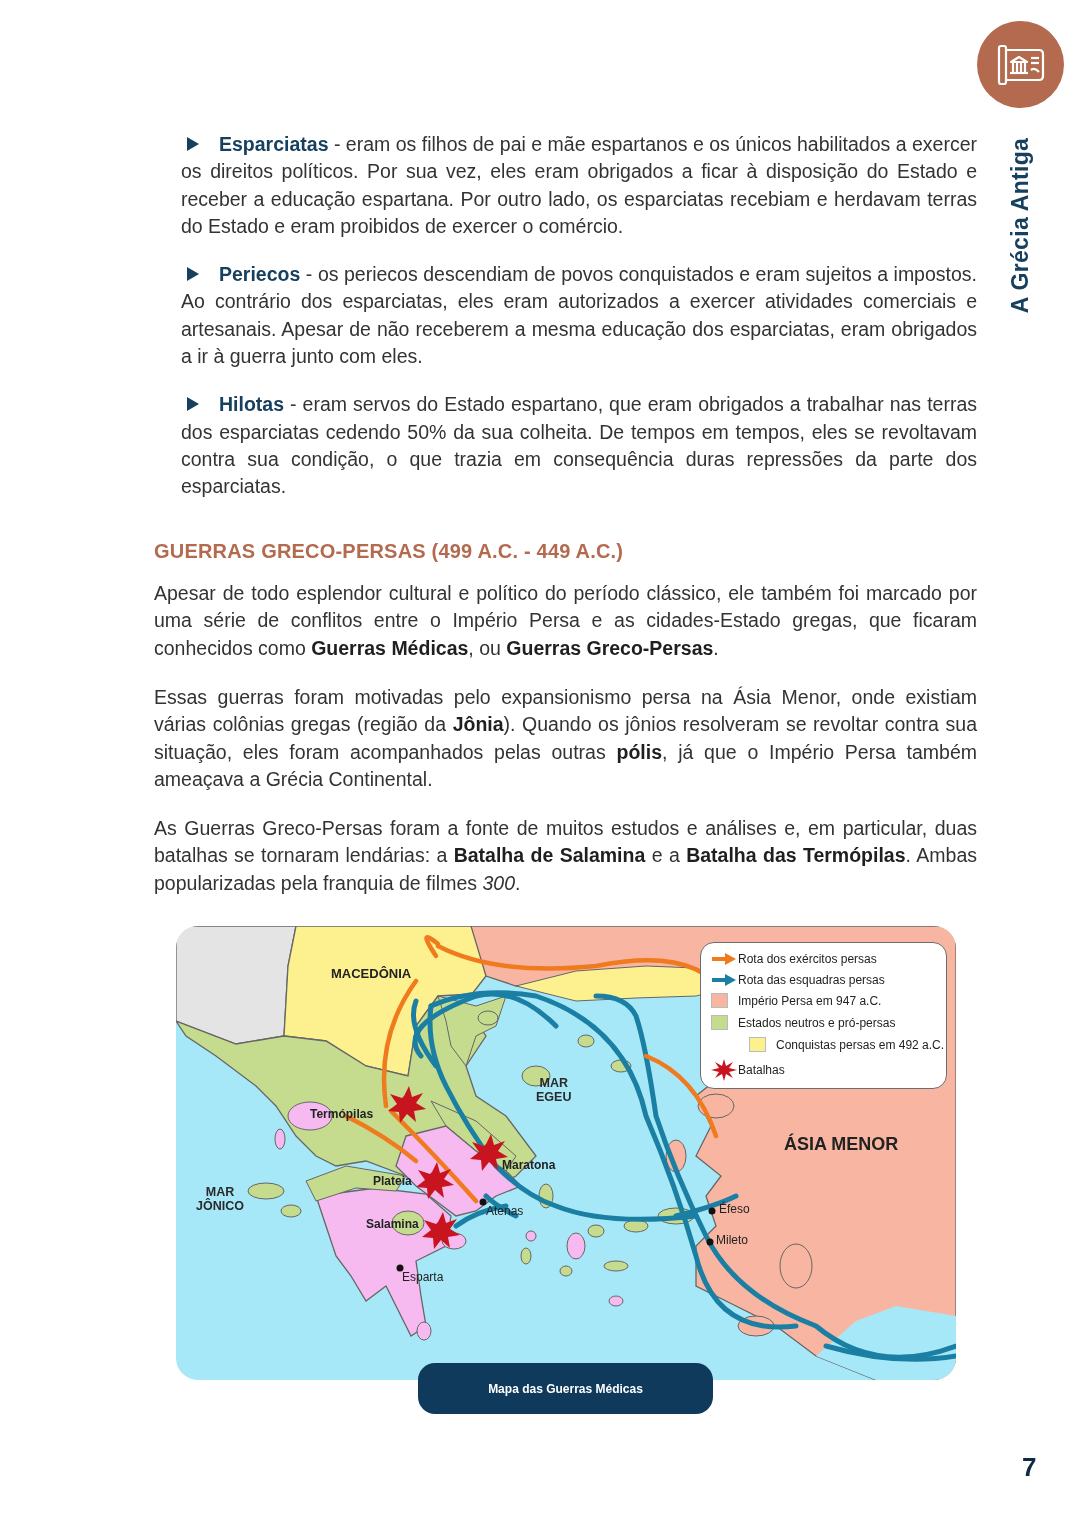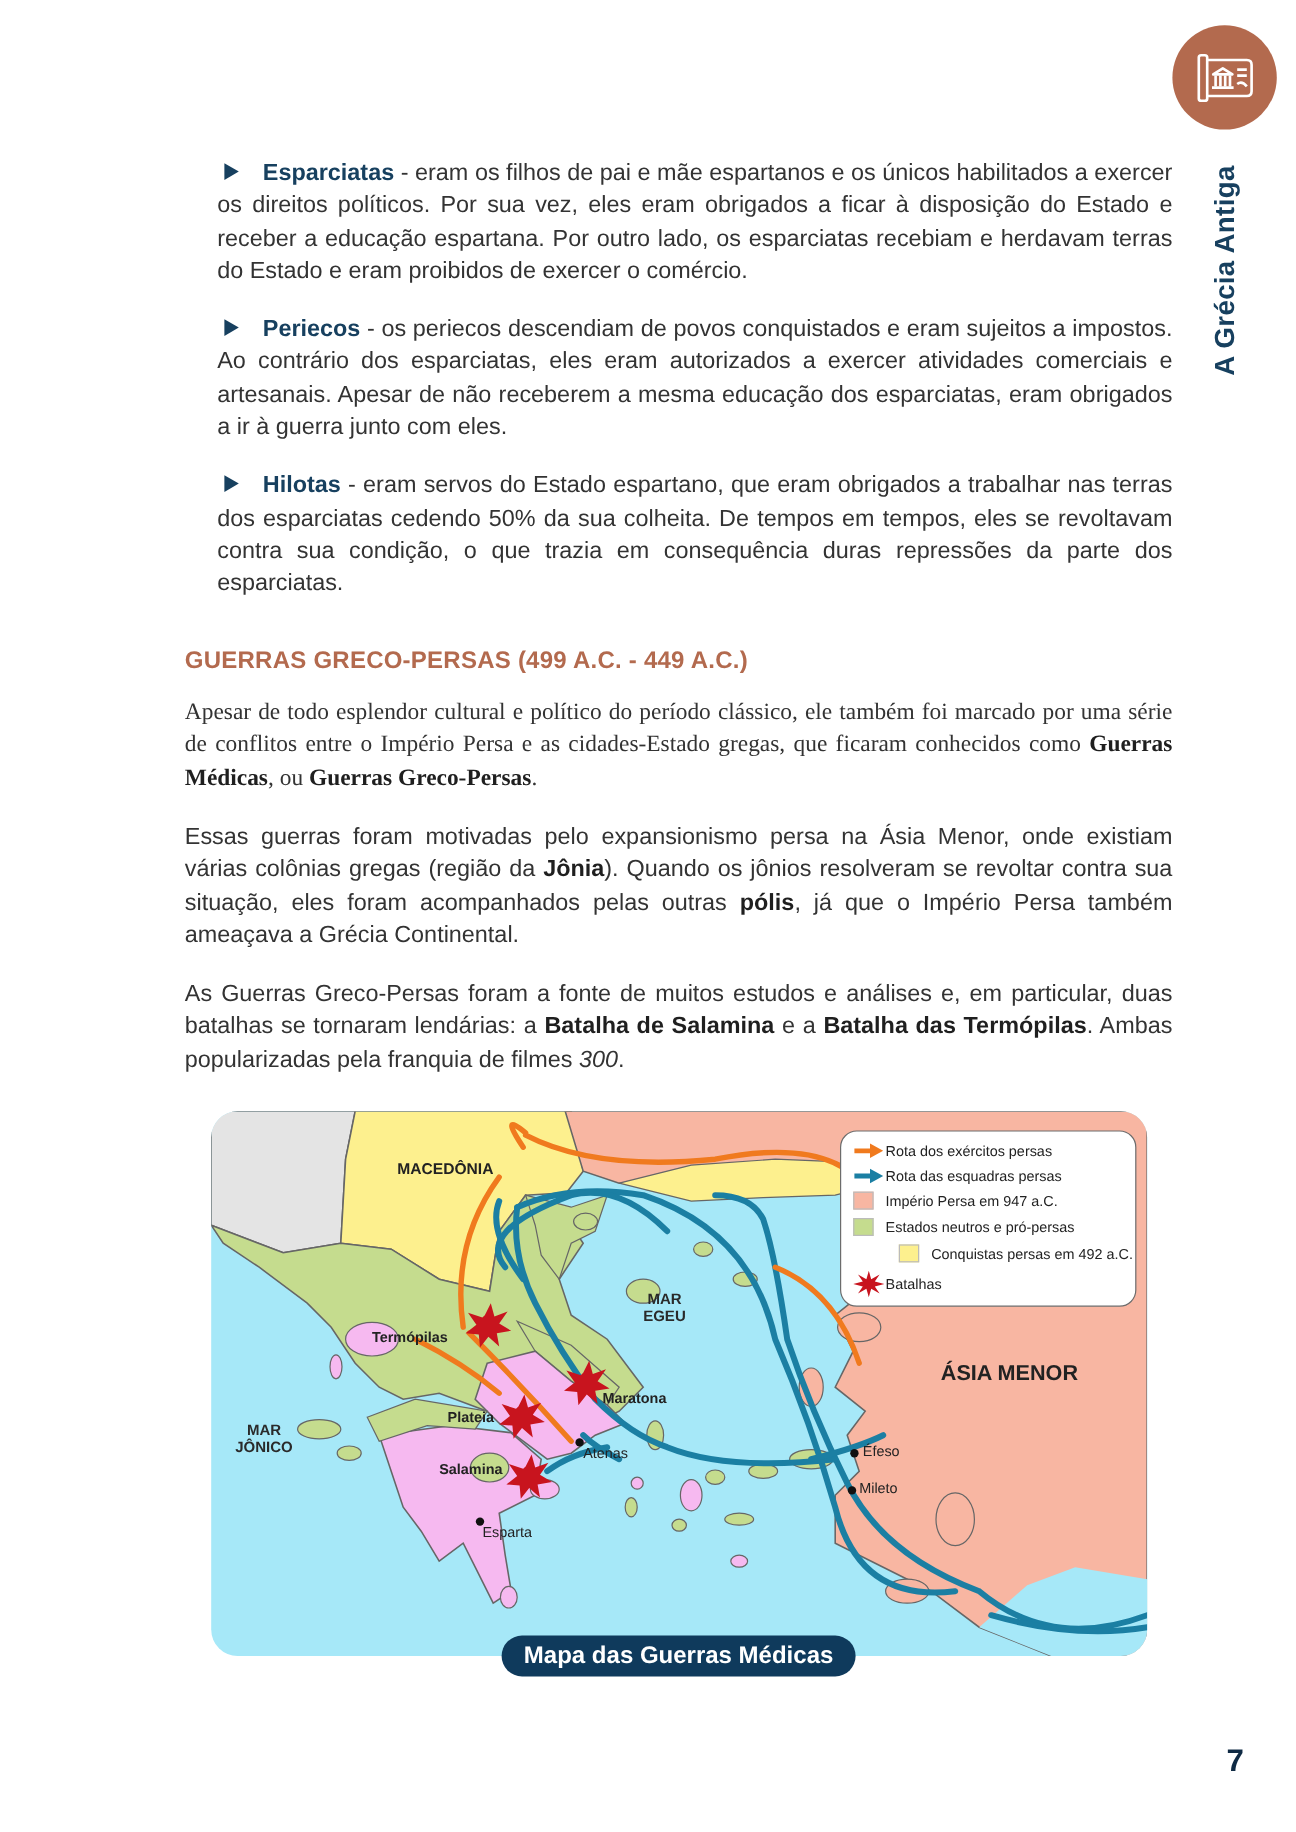--- a/index.html
+++ b/index.html
@@ -18,22 +18,22 @@
                  margin:0 20px 0 6px; vertical-align:0px; }
   .bullet b { color:#17405f; }
   .section-title { position:absolute; left:154px; top:540px; font-size:20px; font-weight:bold;
                    color:#b36a4e; letter-spacing:0.2px; }
   .para { position:absolute; left:154px; width:823px; font-size:19.5px; line-height:27.3px;
           text-align:justify; color:#333; }
   .para b { color:#1f1f1f; }
   .map { position:absolute; left:176px; top:926px; width:780px; height:454px; border-radius:22px;
          overflow:hidden; background:#a6e8f8; }
   .map svg { display:block; }
-  .caption { position:absolute; left:418px; top:1363px; width:295px; height:34px; border-radius:17px;
-             background:#0f3a5c; color:#fff; font-size:20px; font-weight:bold;
+  .caption { position:absolute; left:418px; top:1363px; width:295px; height:51px; border-radius:17px;
+             background:#0f3a5c; color:#fff; font-size:12px; font-weight:bold;
              display:flex; align-items:center; justify-content:center; }
   .legend { position:absolute; left:700px; top:942px; width:245px; height:145px; background:#fff;
             border:1.5px solid #6c6c6c; border-radius:14px; }
   .legend-row { position:absolute; left:10px; display:flex; align-items:center; font-size:12px; color:#222;
                 font-family:"Liberation Sans Narrow","Liberation Sans", sans-serif; }
   .legend-row .sw { width:17px; height:15px; margin-right:10px; border:1px solid #bbb; box-sizing:border-box; }
   .legend-row .ic { width:27px; margin-right:0; display:flex; align-items:center; }
   .maplabel { position:absolute; font-weight:bold; color:#222; white-space:nowrap; }
   .footer-url { position:absolute; left:154px; top:1532px; font-size:20px; color:#a16207;
                 text-decoration:underline; text-decoration-color:#c9d2de; }
@@ -68,21 +68,21 @@
   <div class="bullet">
     <span class="tri"></span><b>Periecos</b><span> - os periecos descendiam de povos conquistados e eram sujeitos a impostos. Ao contrário dos esparciatas, eles eram autorizados a exercer atividades comerciais e artesanais. Apesar de não receberem  a mesma educação dos esparciatas, eram obrigados a ir à guerra junto com eles.</span>
   </div>
   <div class="bullet">
     <span class="tri"></span><b>Hilotas</b><span> - eram servos do Estado espartano, que eram obrigados a trabalhar nas terras dos esparciatas cedendo 50% da sua colheita. De tempos em tempos, eles se revoltavam contra sua condição, o que trazia em consequência duras repressões da parte dos esparciatas.</span>
   </div>
 </div>
 
 <div class="section-title">GUERRAS GRECO-PERSAS (499 A.C. - 449 A.C.)</div>
 
-<p class="para" style="top:580px;margin:0;font-family:Liberation Serif, serif;">
+<p class="para" style="top:580px;margin:0;">
   <span>Apesar de todo esplendor cultural e político do período clássico, ele também foi marcado por uma série de conflitos entre o Império Persa e as cidades-Estado gregas, que ficaram conhecidos como </span><b>Guerras Médicas</b><span>, ou </span><b>Guerras Greco-Persas</b><span>.</span>
 </p>
 <p class="para" style="top:684px;margin:0;">
   <span>Essas guerras foram motivadas pelo expansionismo persa na Ásia Menor, onde existiam várias colônias gregas (região da </span><b>Jônia</b><span>). Quando os jônios resolveram se revoltar contra sua situação, eles foram acompanhados pelas outras </span><b>pólis</b><span>, já que o Império Persa também ameaçava a Grécia Continental.</span>
 </p>
 <p class="para" style="top:815px;margin:0;">
   <span>As Guerras Greco-Persas foram a fonte de muitos estudos e análises e, em particular, duas batalhas se tornaram lendárias: a </span><b>Batalha de Salamina</b><span> e a </span><b>Batalha das Termópilas</b><span>. Ambas popularizadas pela franquia de filmes </span><i>300</i><span>.</span>
 </p>
 
 <div class="map">

